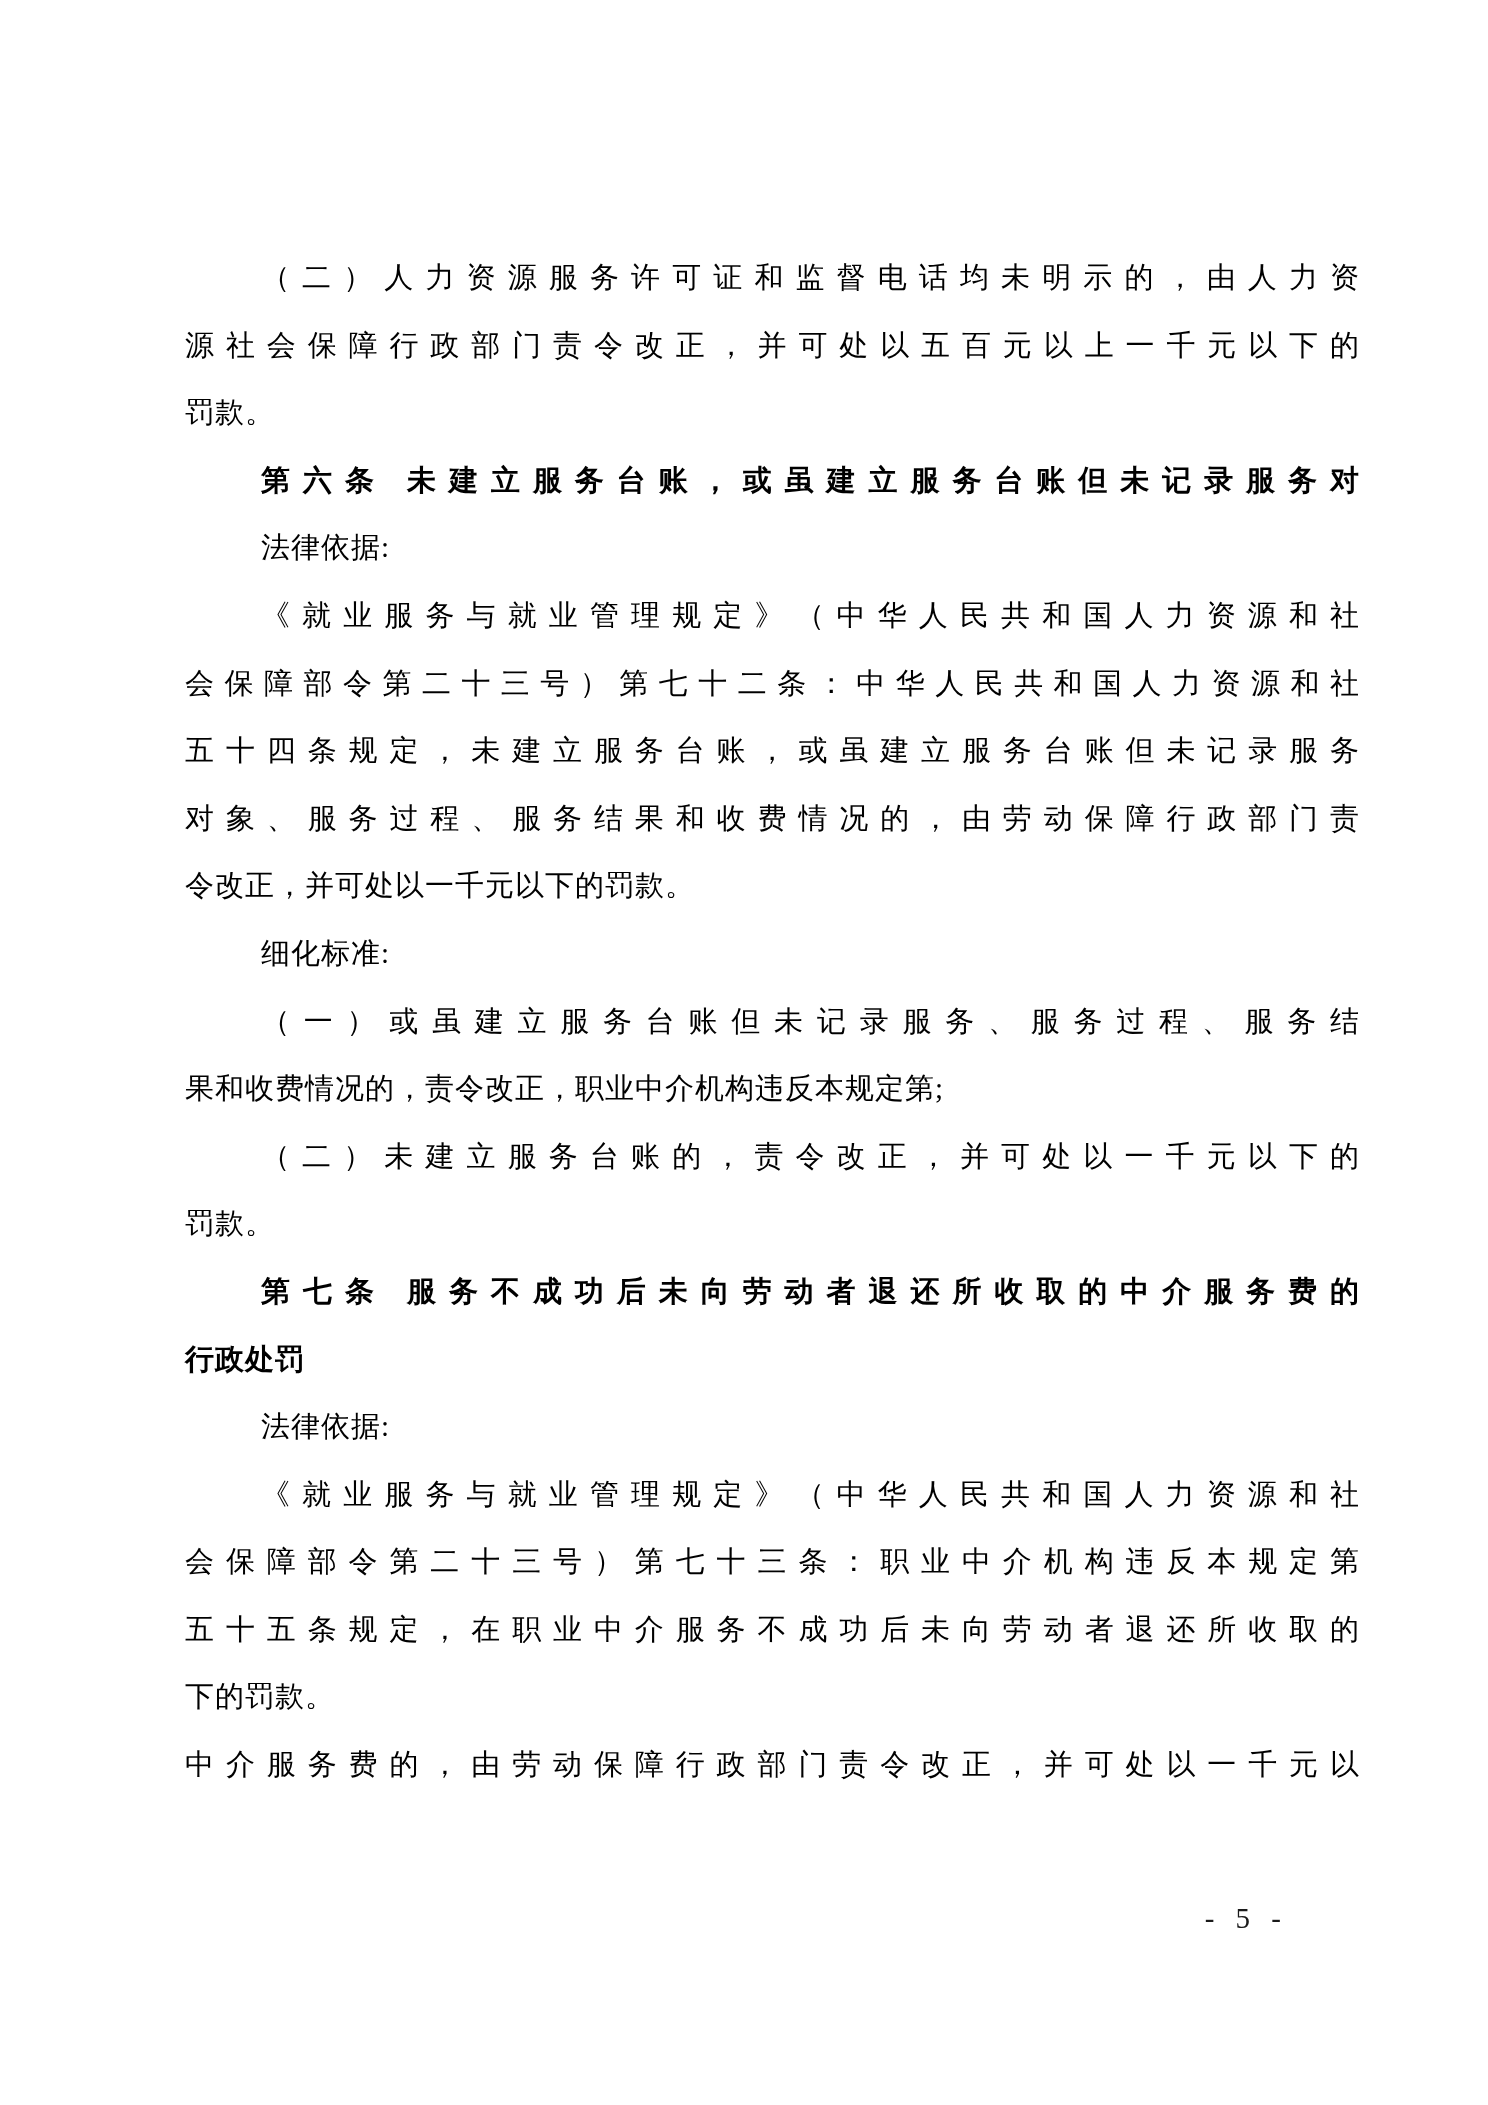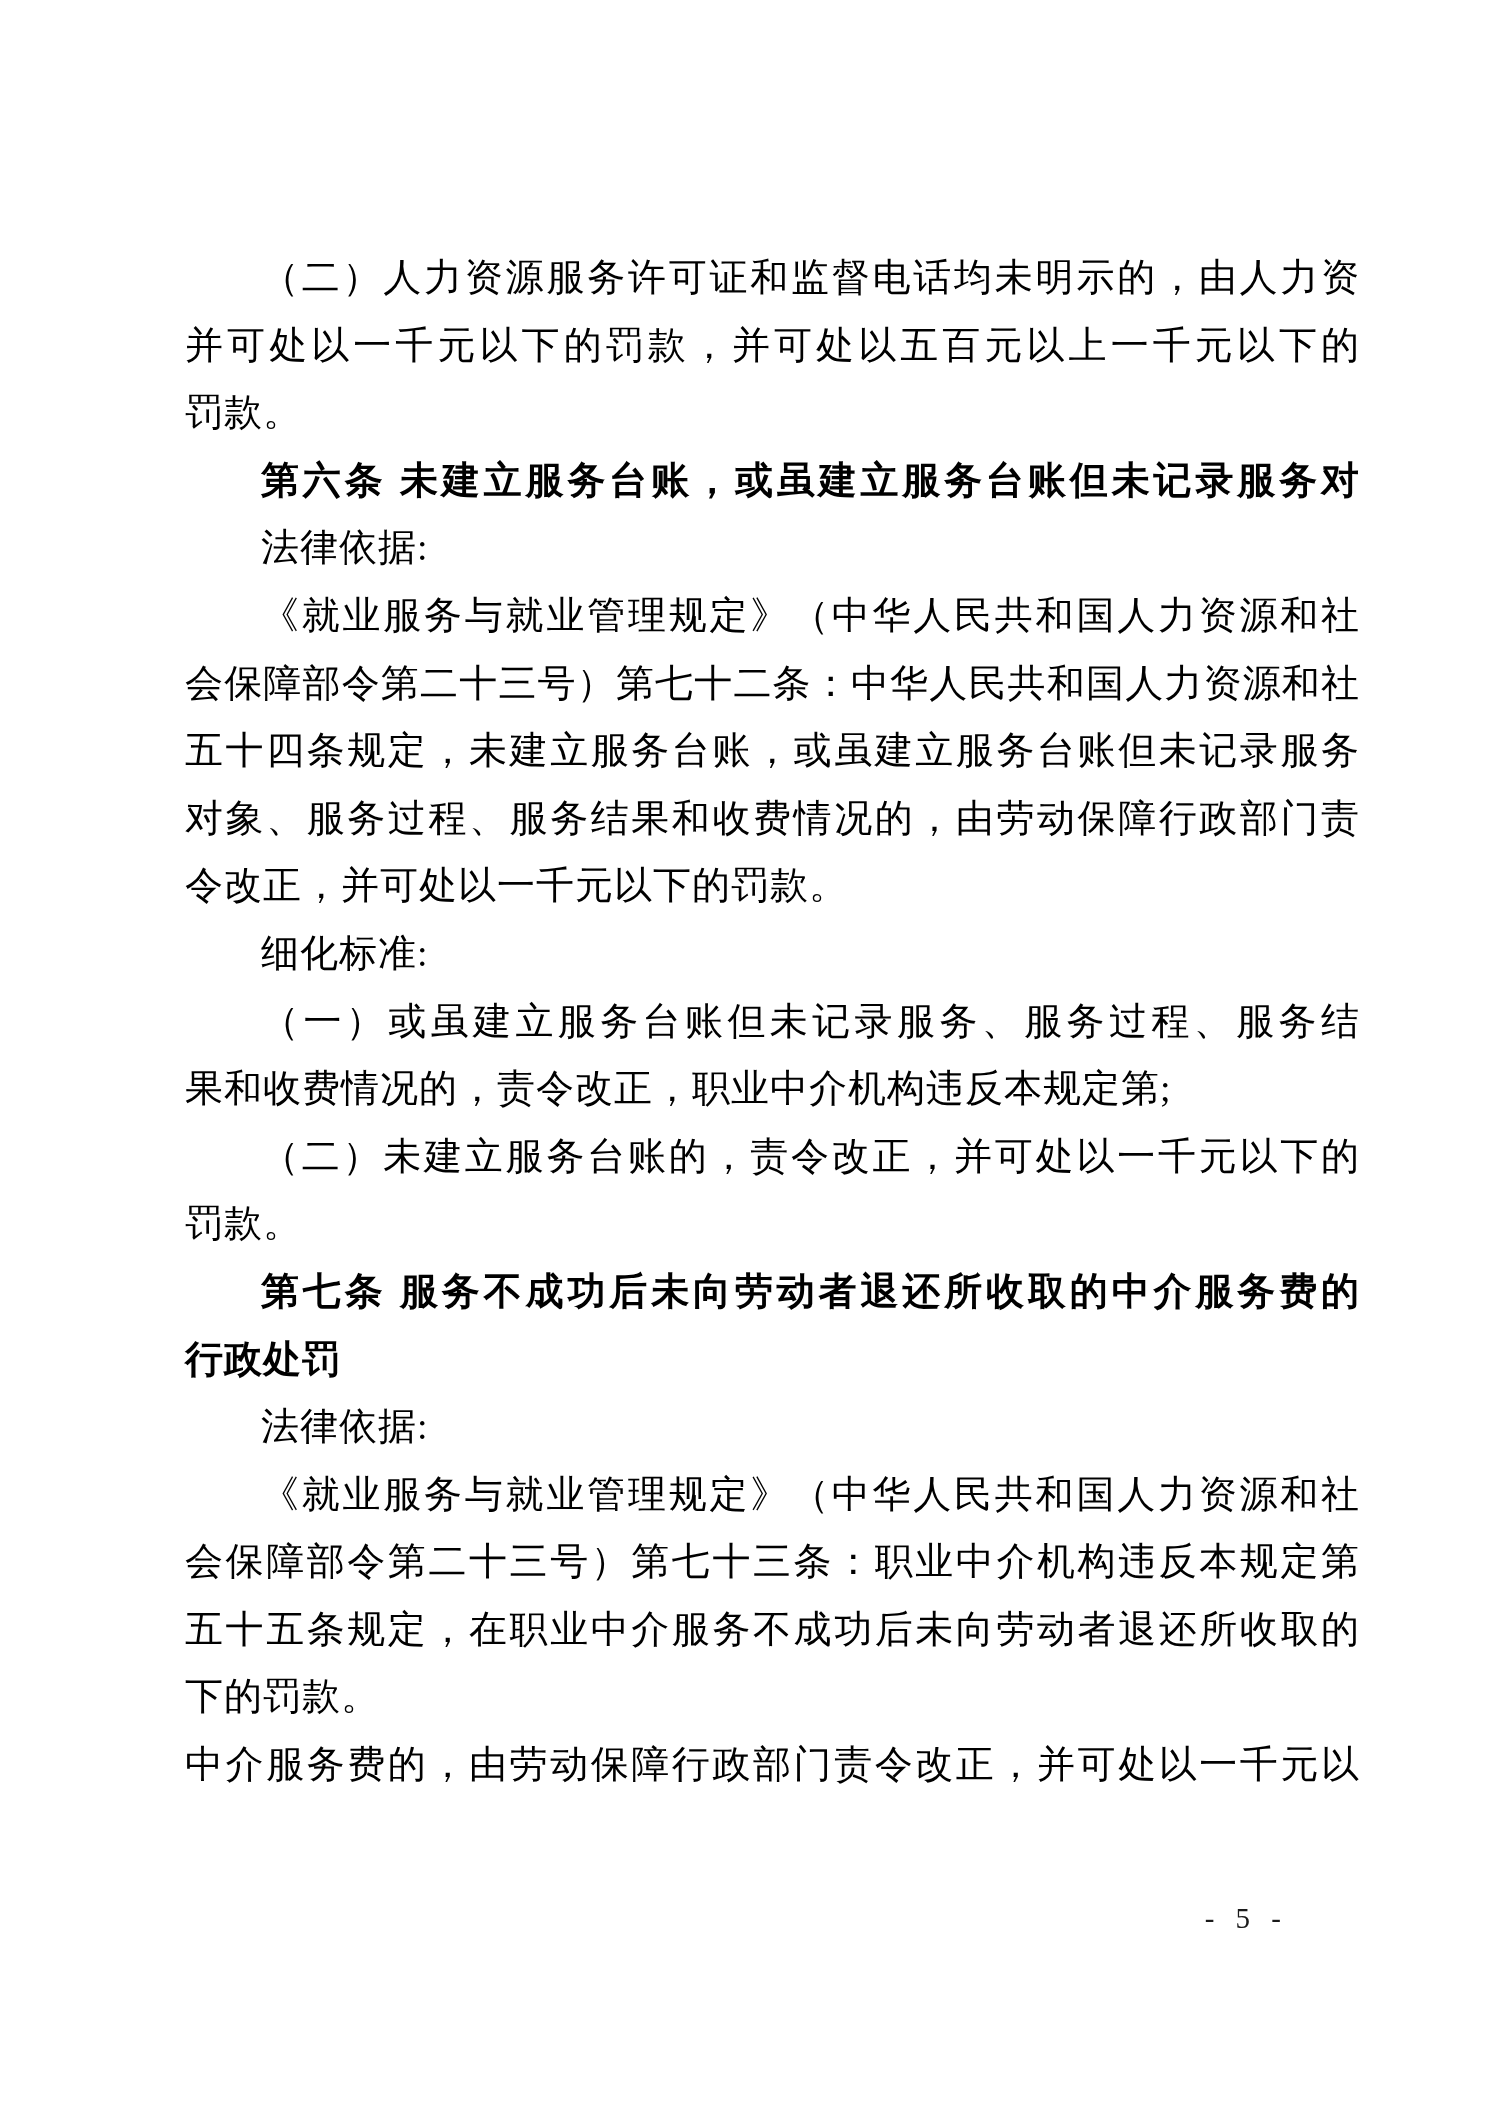--- a/index.html
+++ b/index.html
@@ -18,21 +18,21 @@
   }
   .text-block {
     position: absolute;
     left: 185px;
     top: 244px;
     width: 1175px;
   }
   .line {
     height: 67.6px;
     line-height: 67.6px;
-    font-size: 38px;
+    font-size: 29px;
     text-align: left;
     letter-spacing: 1px;
   }
   .line.fill {
     text-align: justify;
     text-align-last: justify;
   }
   .line.indent {
     padding-left: 76px;
   }
@@ -49,21 +49,21 @@
     font-family: "Liberation Serif", serif;
     color: #1a1a1a;
   }
 </style>
 </head>
 <body>
 
 <div class="page">
   <div class="text-block">
       <div class="line indent fill">（二）人力资源服务许可证和监督电话均未明示的，由人力资</div>
-      <div class="line fill">并可处以一千元以下的罚款，并可处以五百元以上一千元以下的</div>
+      <div class="line fill">源社会保障行政部门责令改正，并可处以五百元以上一千元以下的</div>
       <div class="line">罚款。</div>
       <div class="line bold indent fill">第六条 未建立服务台账，或虽建立服务台账但未记录服务对</div>
       <div class="line indent">法律依据:</div>
       <div class="line indent fill">《就业服务与就业管理规定》（中华人民共和国人力资源和社</div>
       <div class="line fill">会保障部令第二十三号）第七十二条：中华人民共和国人力资源和社</div>
       <div class="line fill">五十四条规定，未建立服务台账，或虽建立服务台账但未记录服务</div>
       <div class="line fill">对象、服务过程、服务结果和收费情况的，由劳动保障行政部门责</div>
       <div class="line">令改正，并可处以一千元以下的罚款。</div>
       <div class="line indent">细化标准:</div>
       <div class="line indent fill">（一）或虽建立服务台账但未记录服务、服务过程、服务结</div>

